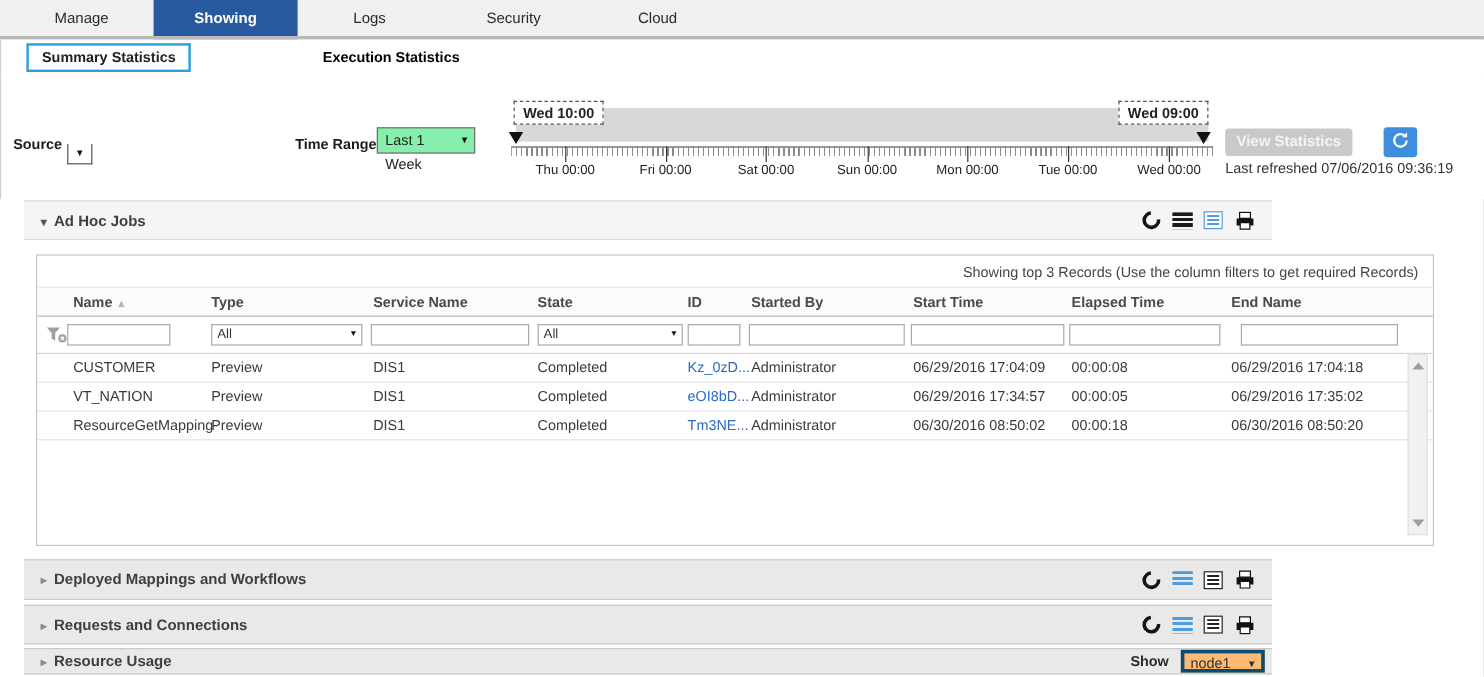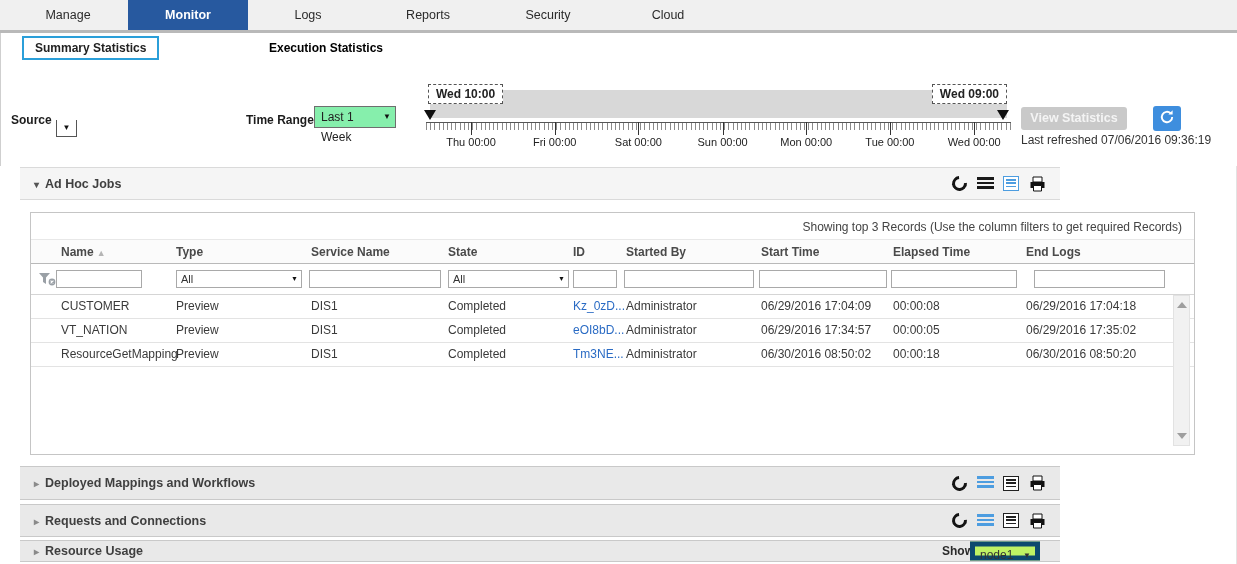--- a/index.html
+++ b/index.html
@@ -102,38 +102,37 @@
   .trow { position:absolute; left:0; width:100%; height:24px; border-bottom:1px solid #e3e3e3; }
   .td { position:absolute; top:0; line-height:23px; color:#3a3a3a; white-space:nowrap;text-align:center; }
   .td a { color:#2a6bc4; cursor:pointer; }
   .vscroll { position:absolute; right:4px; top:82px; bottom:8px; width:17px;
     background:#f1f1f1; border:1px solid #e2e2e2; }
   .vs-arrow { position:absolute; left:50%; transform:translateX(-50%); width:0; height:0;
     border-left:5px solid transparent; border-right:5px solid transparent; cursor:pointer; }
   .vs-up { top:6px; border-bottom:6px solid #9e9e9e; }
   .vs-dn { bottom:6px; border-top:6px solid #9e9e9e; }
 
-  .show-select { position:absolute; right:20px; top:50%; transform:translateY(-50%);
-    width:70px; height:19px; line-height:17px; border:5px solid #0c4a6e; background:#bef264;
+  .show-select { position:absolute; right:6px; top:50%; transform:translateY(-50%);
+    width:70px; height:19px; line-height:17px; border:3px solid #0c4a6e; background:#fdba74;
     padding:0 14px 0 5px; cursor:pointer; }
   .show-select .car { position:absolute; right:4px; top:0; font-size:8px; line-height:17px; }
   .show-lbl { position:absolute; right:86px; top:50%; transform:translateY(-50%);
     font-weight:bold; color:#2b2b2b; }
 </style>
 </head>
 <body>
 
 <div id="app">
 
   <div class="abs tabbar">
     <div class="abs tabstrip">
       <div class="tab">Manage</div>
-      <div class="tab active">Monitor</div>
+      <div class="tab active">Showing</div>
       <div class="tab">Logs</div>
-      <div class="tab">Reports</div>
       <div class="tab">Security</div>
       <div class="tab">Cloud</div>
     </div>
   </div>
   <div class="abs tab-underlay"></div>
 
   <div class="abs subtabs">
     <div class="abs subtab-selected">Summary Statistics</div>
     <div class="abs subtab-plain">Execution Statistics</div>
   </div>
@@ -215,21 +214,21 @@
 
     <div class="thead">
       <div class="th" style="left:30px;"><span>Name</span><span class="sort">▲</span></div>
       <div class="th" style="left:145px;">Type</div>
       <div class="th" style="left:280px;">Service Name</div>
       <div class="th" style="left:417px;">State</div>
       <div class="th" style="left:542px;">ID</div>
       <div class="th" style="left:595px;">Started By</div>
       <div class="th" style="left:730px;">Start Time</div>
       <div class="th" style="left:862px;text-align:center;">Elapsed Time</div>
-      <div class="th" style="left:995px;">End Logs</div>
+      <div class="th" style="left:995px;">End Name</div>
     </div>
 
     <div class="frow">
       <div style="position:absolute; left:7px; top:8px; cursor:pointer;">
         <svg width="19" height="14" viewBox="0 0 19 14">
             <path d="M1 1h11L8 5.5V12L5 10V5.5z" fill="#9aa0a6"></path>
             <circle cx="14" cy="10" r="3.4" fill="#9aa0a6"></circle>
             <path d="M12.6 8.6l2.8 2.8M15.4 8.6l-2.8 2.8" stroke="#fff" stroke-width="1.1"></path>
           </svg>
       </div>

